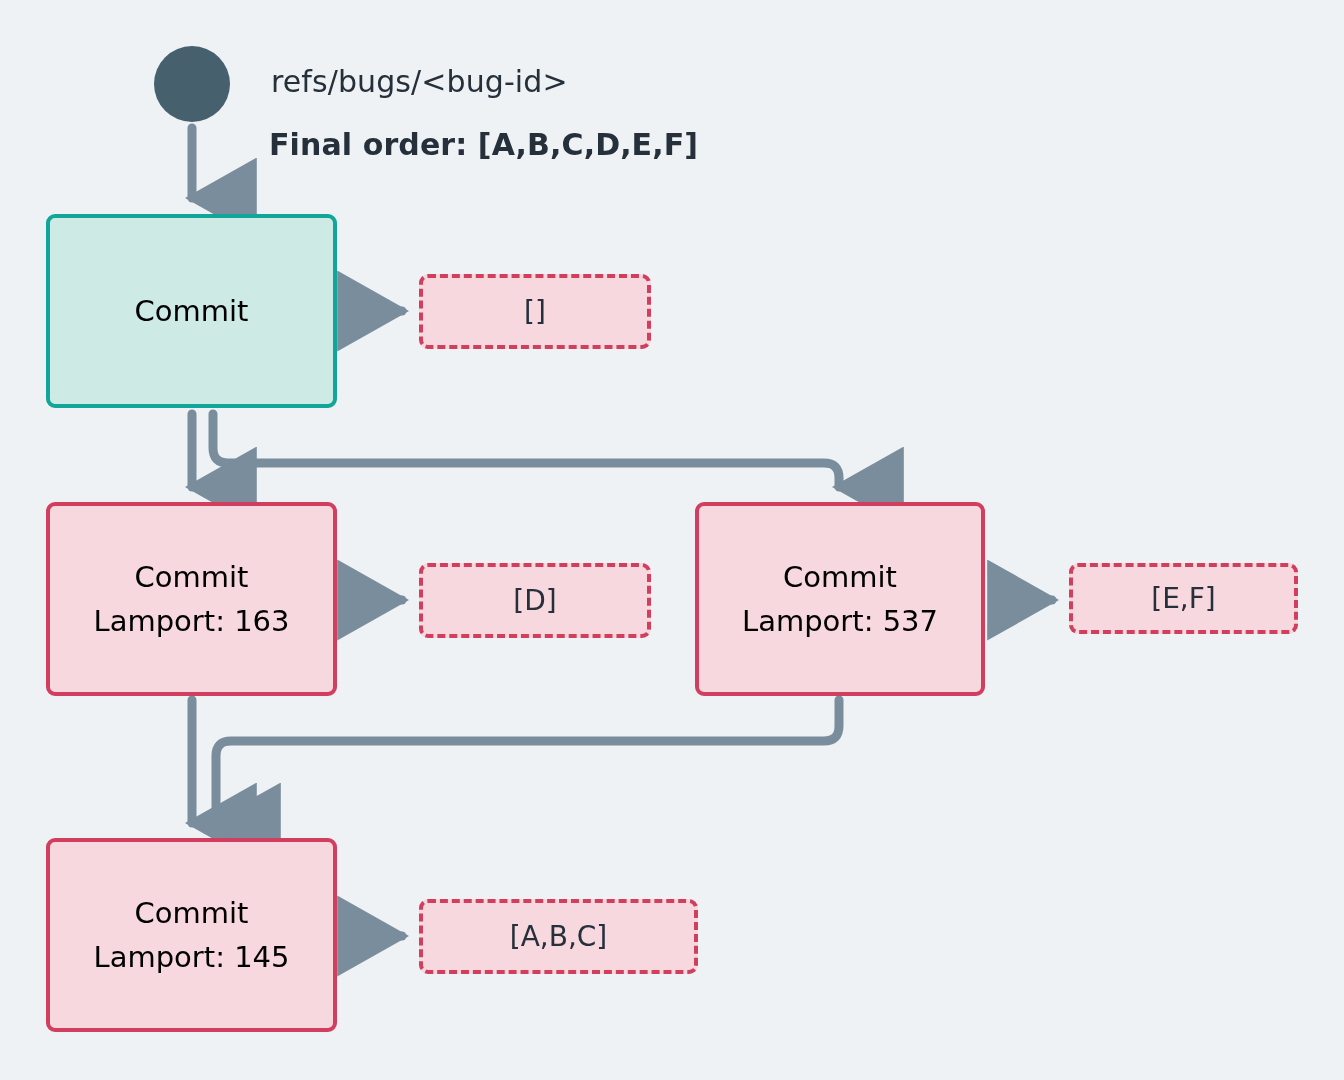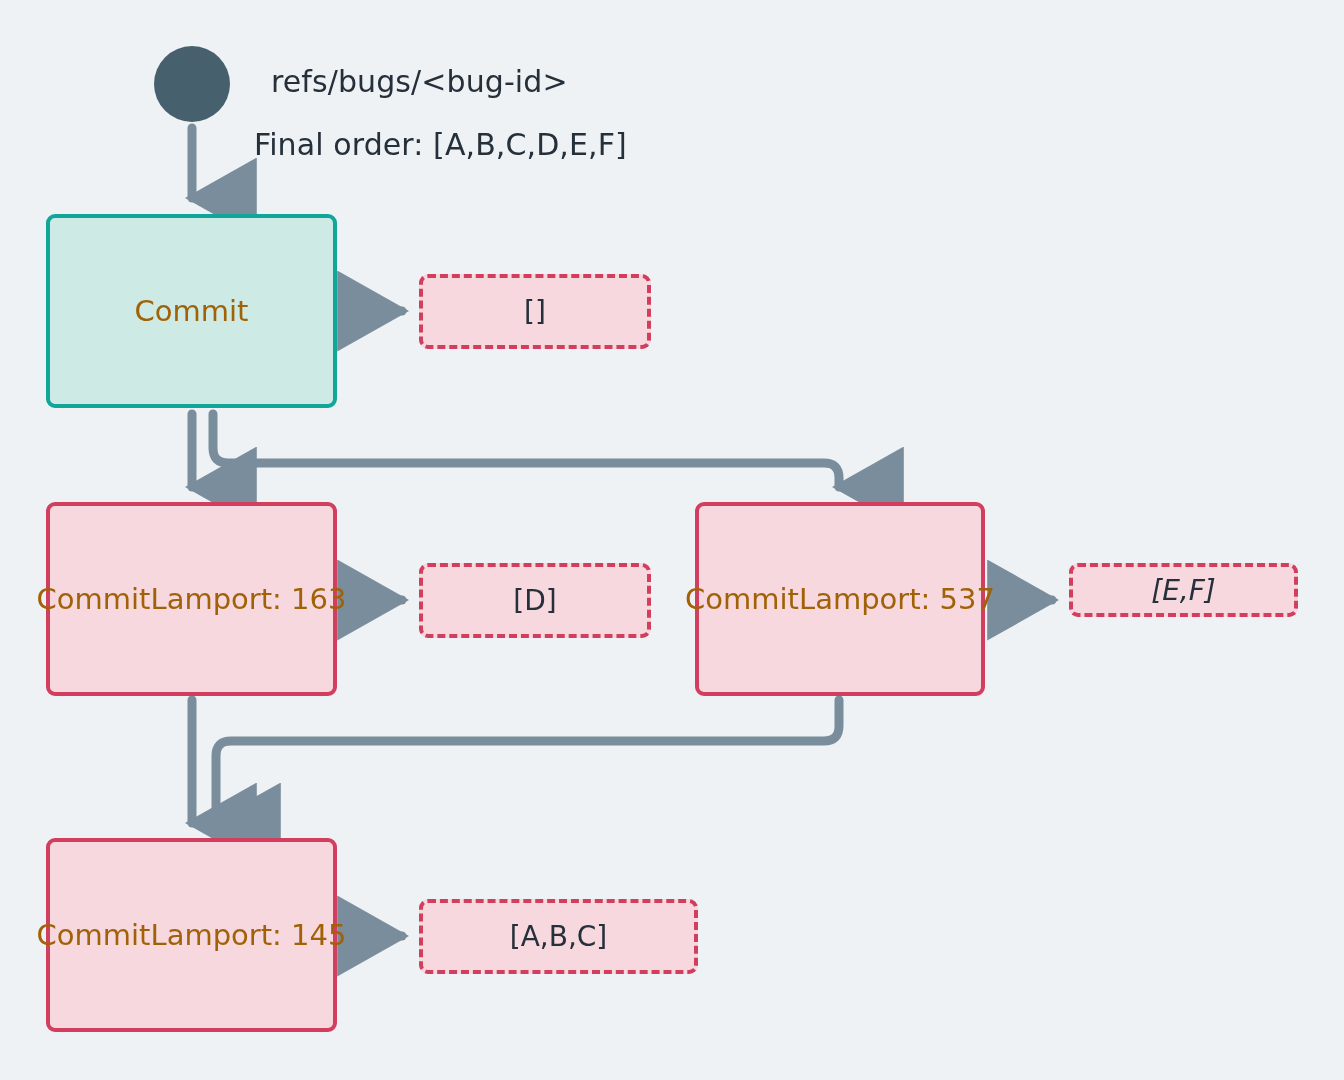--- a/index.html
+++ b/index.html
@@ -44,41 +44,41 @@
     position: absolute;
     left: 271px;
     top: 64px;
     font-size: 30px;
     color: #25303b;
     white-space: nowrap;
     letter-spacing: .1px;
   }
   .final-order {
     position: absolute;
-    left: 254px;
+    left: 269px;
     top: 127px;
     font-size: 30px;
-    font-weight: normal;
+    font-weight: bold;
     color: #25303b;
     white-space: nowrap;
     letter-spacing: .1px;
   }
 
   
   .node {
     position: absolute;
     box-sizing: border-box;
     border-radius: 9px;
     border: 4px solid #d23f5e;
     background: #f7d8de;
     display: flex;
-    flex-direction: row;
+    flex-direction: column;
     align-items: center;
     justify-content: center;
-    color: #a16207;
+    color: #000000;
     font-size: 29px;
     line-height: 1.52;
   }
   .node.teal {
     border-color: #11a699;
     background: #cdeae5;
   }
   .node .l1, .node .l2 {
     white-space: nowrap;
   }
@@ -97,21 +97,21 @@
     background: #f7d8de;
     display: flex;
     align-items: center;
     justify-content: center;
     color: #25303b;
     font-size: 28px;
     white-space: nowrap;
   }
   #callout-864 { left: 419px;  top: 274px; width: 232px; height: 75px; }
   #callout-246 { left: 419px;  top: 563px; width: 232px; height: 75px; }
-  #callout-537 { left: 1069px; top: 563px; width: 229px; height: 54px; font-style: italic; }
+  #callout-537 { left: 1069px; top: 563px; width: 229px; height: 71px; }
   #callout-127 { left: 419px;  top: 899px; width: 279px; height: 75px; }
 </style>
 </head>
 <body>
 
 <div id="canvas">
 
   <svg class="edges" viewBox="0 0 1344 1080" xmlns="http://www.w3.org/2000/svg">
     <defs>
       <marker id="arrowDown" markerWidth="9" markerHeight="8" refX="4.5" refY="7.2" orient="auto" markerUnits="strokeWidth">

